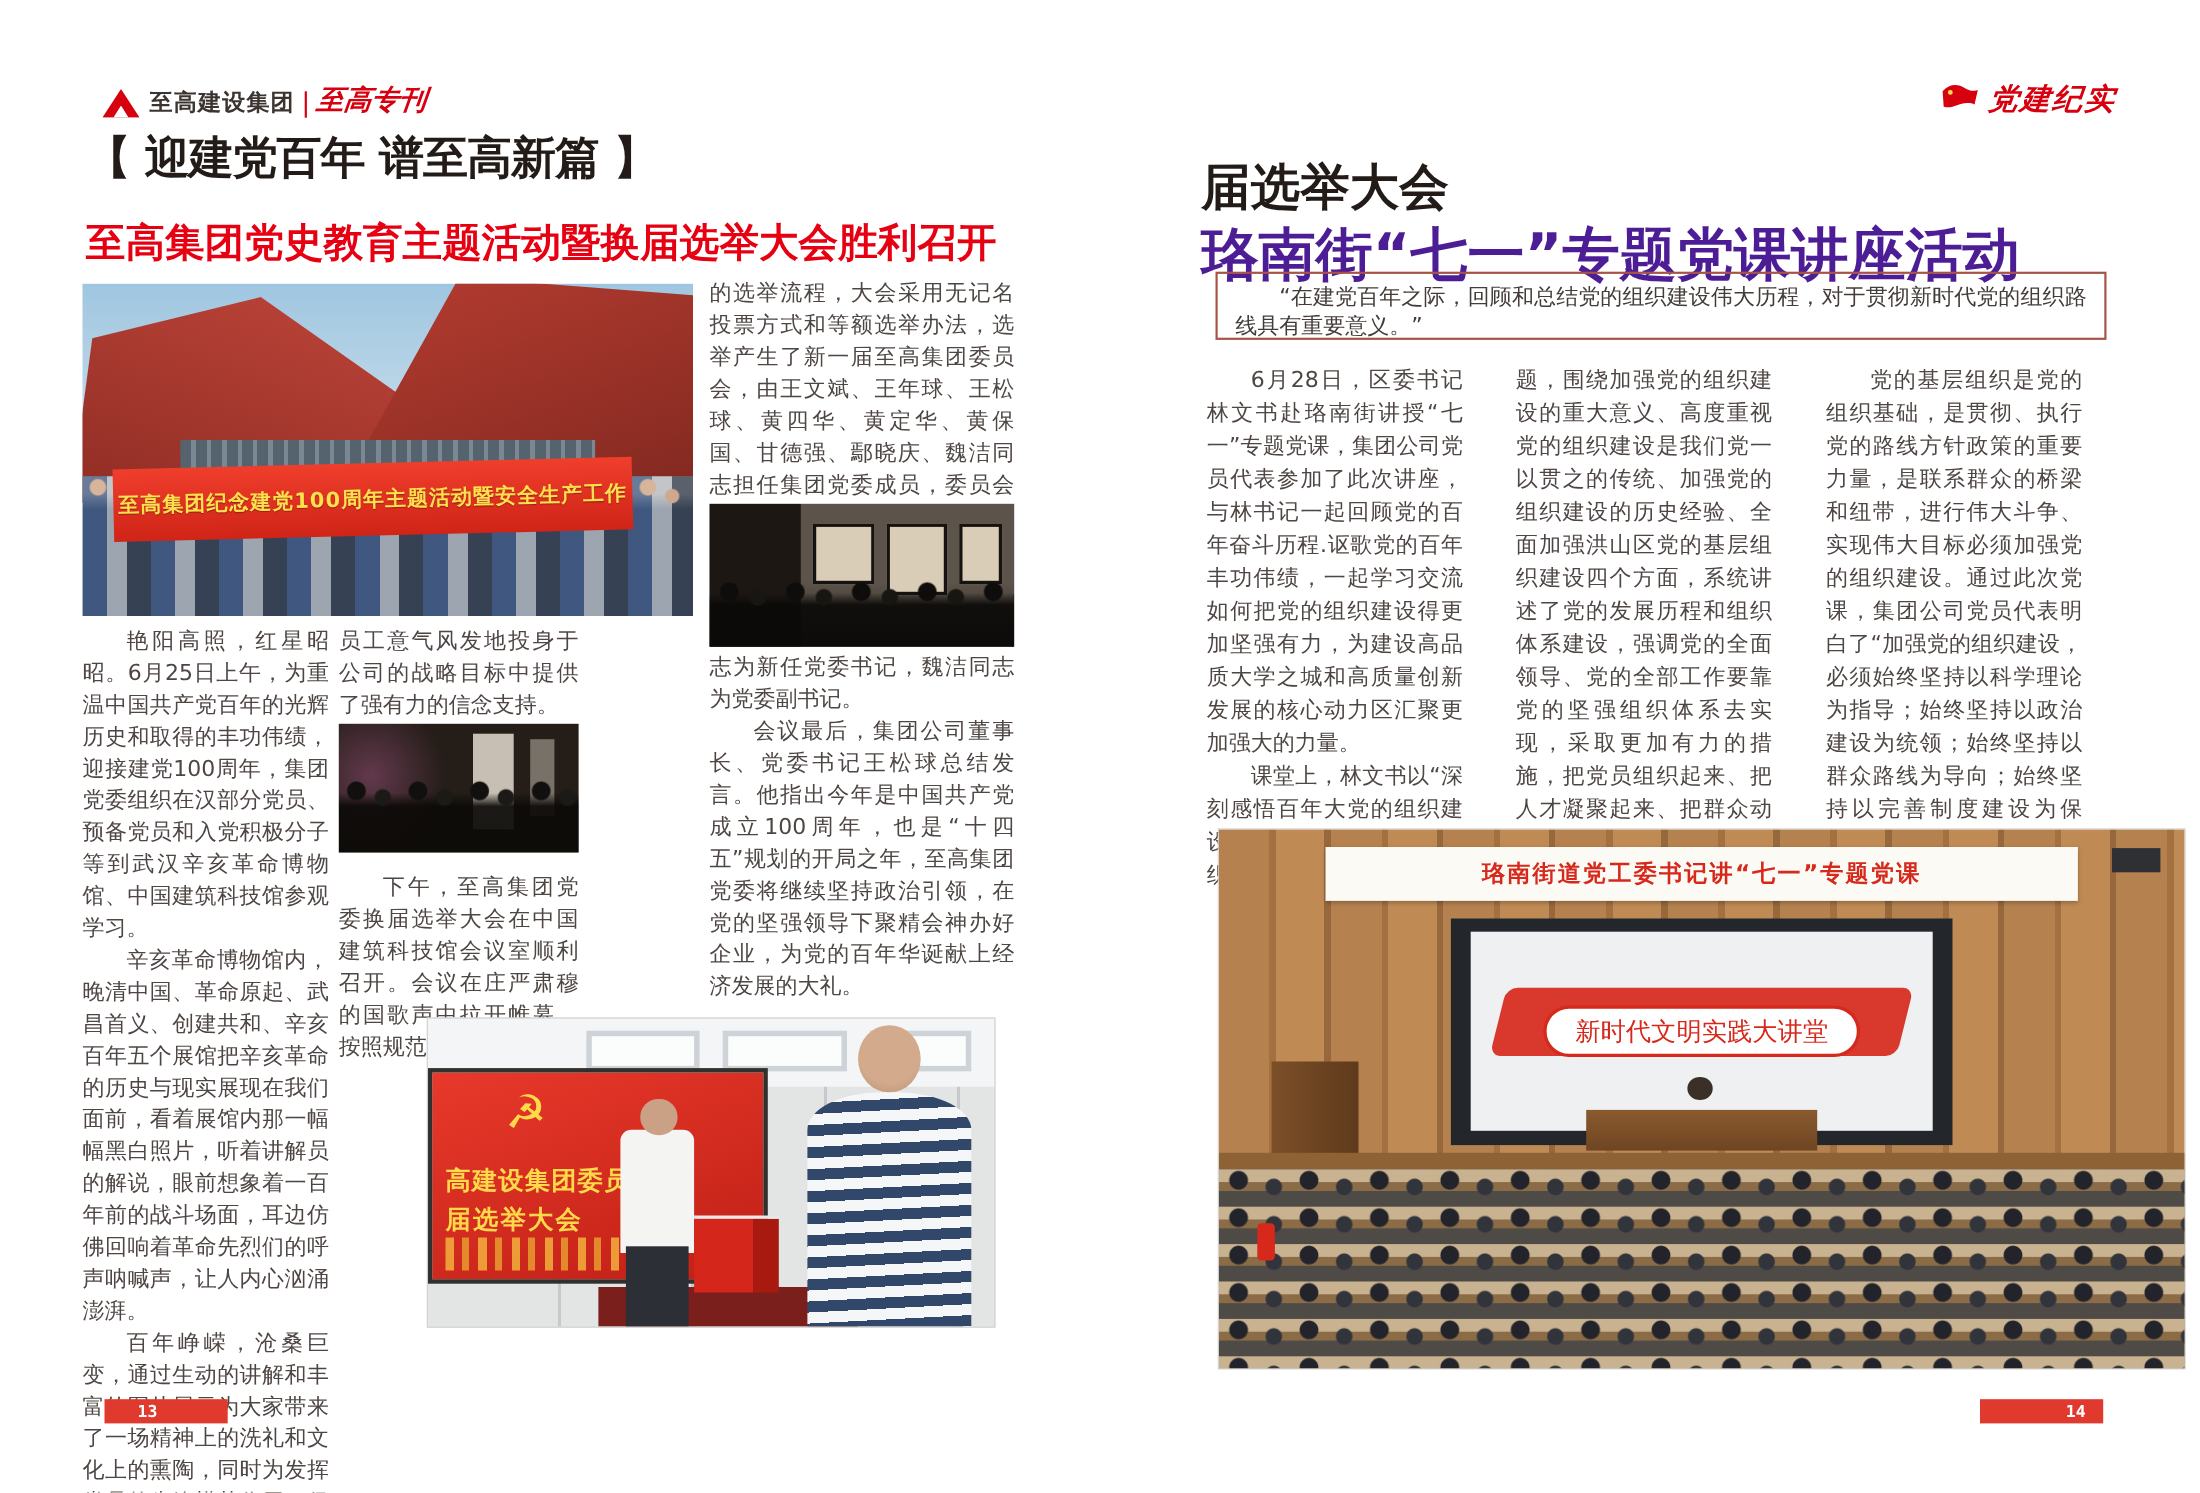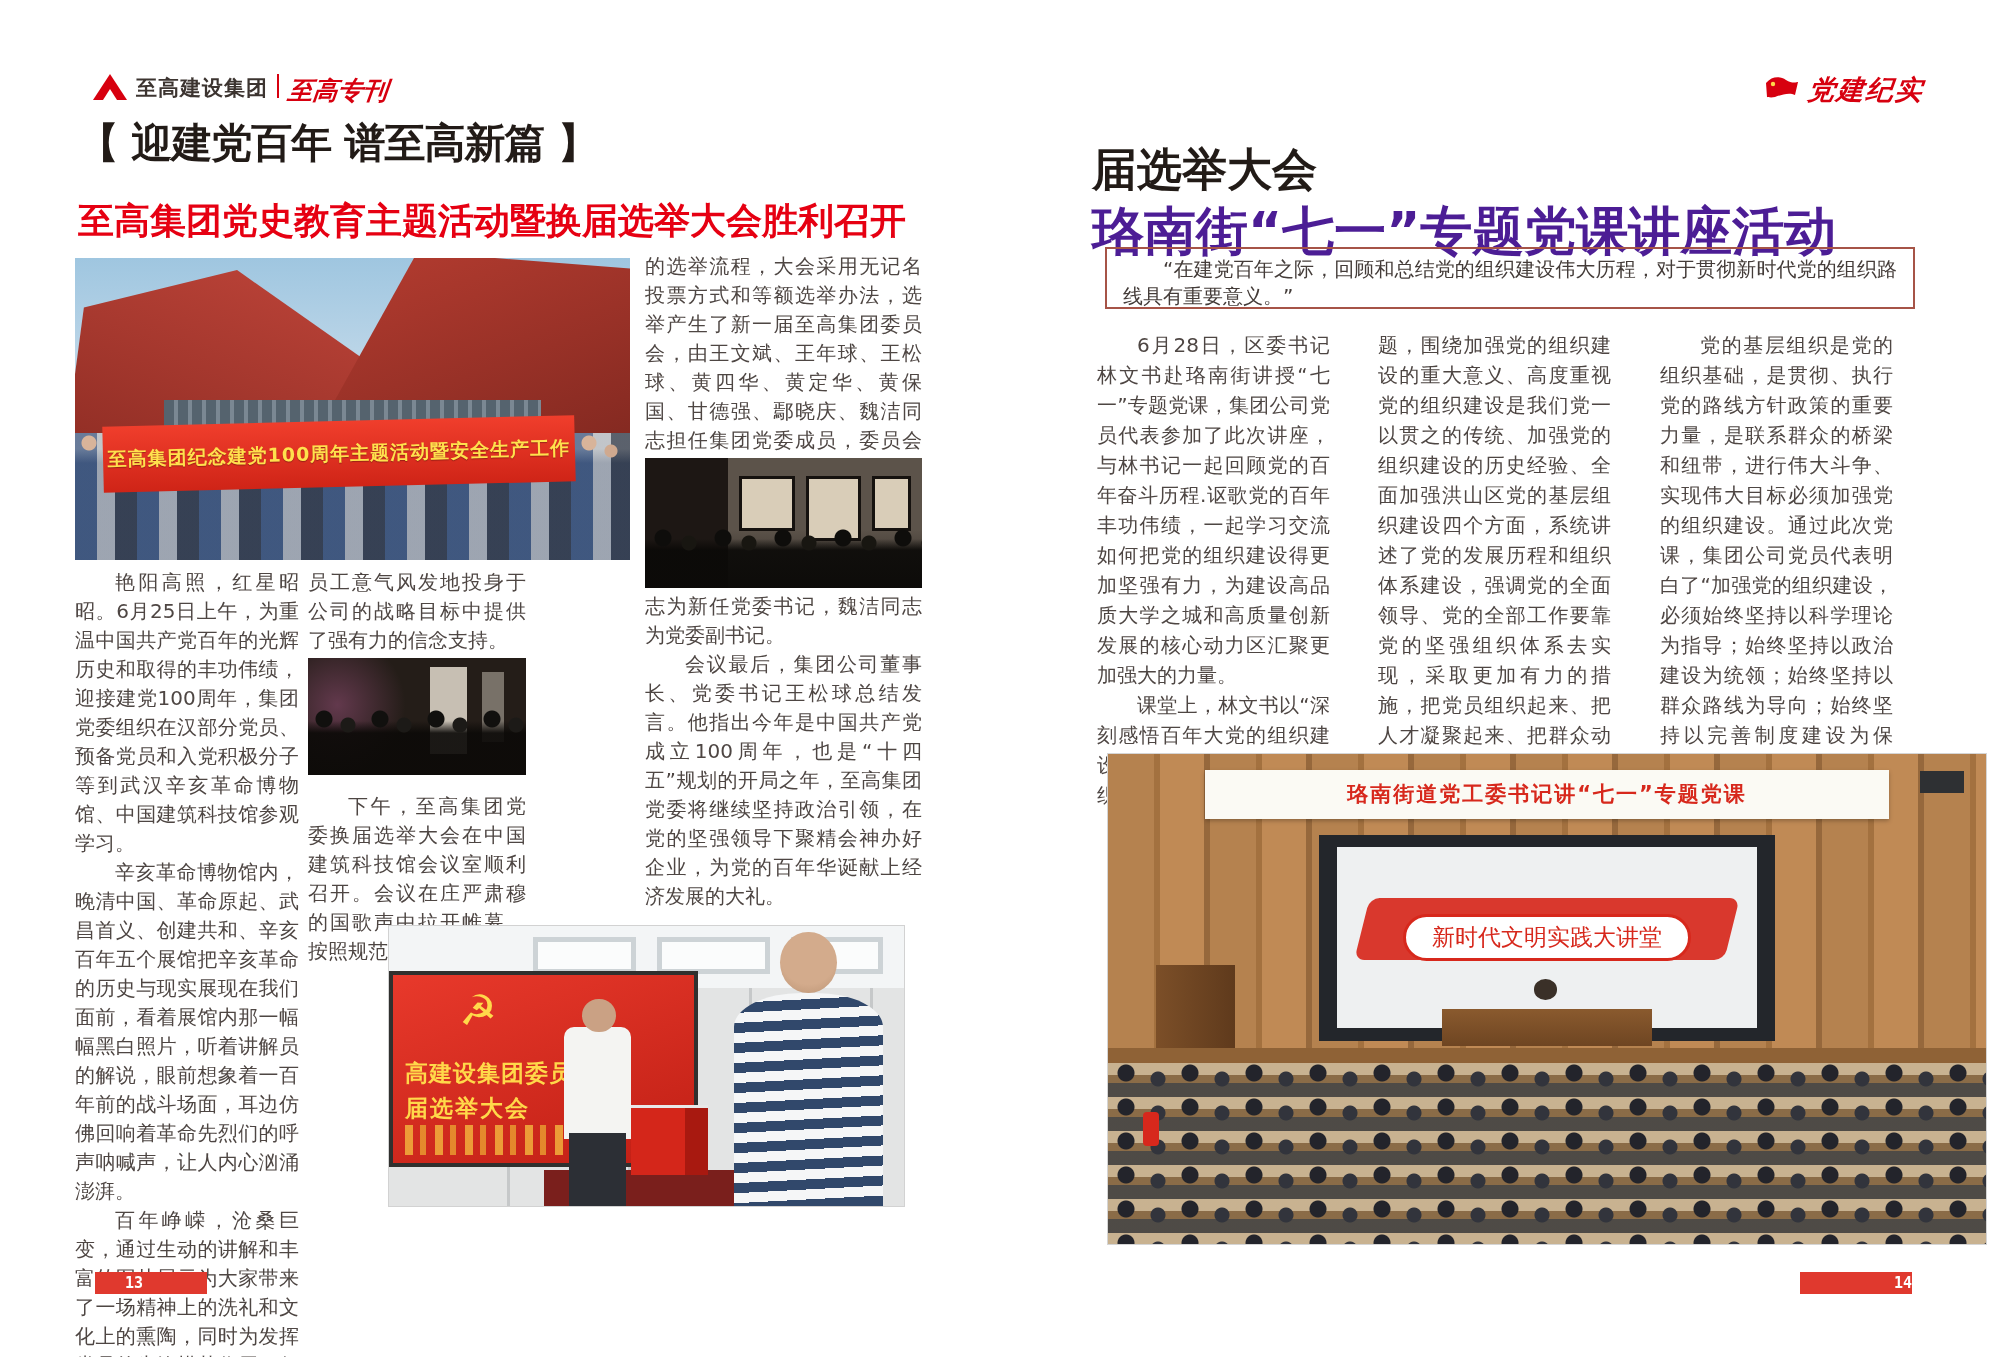--- a/index.html
+++ b/index.html
@@ -6,21 +6,21 @@
   html,body { background:#ffffff; }
   .spread {
     position: relative; width: 2000px; height: 1357px;
     background: #ffffff; overflow: hidden;
     font-family: "DejaVu Sans", sans-serif;
     color: #4e4643;
   }
   .abs { position: absolute; }
 
   
-  .brand-left { left:93px; top:74px; display:flex; align-items:flex-start; }
+  .brand-left { left:93px; top:74px; display:flex; align-items:flex-end; }
   .logo-mountain { width:34px; height:26px; position:relative; margin-right:9px; }
   .logo-mountain .tri { position:absolute; inset:0; background:#d7000f;
     clip-path: polygon(50% 0, 100% 100%, 0 100%); }
   .logo-mountain .notch { position:absolute; left:10px; bottom:0; width:14px; height:11px; background:#ffffff;
     clip-path: polygon(50% 0, 100% 100%, 0 100%); }
   .brand-name { font-size:21px; font-weight:bold; color:#3c3430; letter-spacing:1px; }
   .brand-divider { width:2px; height:24px; background:#d7000f; margin:0 9px; }
   .script-red { color:#d7000f; font-weight:bold; font-style:italic; transform:skewX(-6deg); }
   .edition-script { font-size:25px; }
   .brand-right { right:76px; top:72px; display:flex; align-items:center; }
@@ -48,21 +48,21 @@
   .l-col3b { left:645px; top:592px; width:277px; }
   .r-col1 { left:1097px; top:330px; width:233px; }
   .r-col2 { left:1378px; top:330px; width:233px; }
   .r-col3 { left:1660px; top:330px; width:233px; }
 
   
   .pageno { width:112px; height:22px; background:#e0392e; color:#ffffff;
     font-size:15px; font-weight:bold; font-family:"DejaVu Sans Mono", monospace;
     display:flex; align-items:center; }
   .pageno-left  { left:95px;  top:1272px; padding-left:30px; }
-  .pageno-right { left:1800px; top:1272px; justify-content:flex-end; padding-right:0; }
+  .pageno-right { left:1800px; top:1272px; justify-content:flex-end; padding-right:16px; }
 
   
   .photo1 { left:75px; top:258px; width:555px; height:302px; overflow:hidden;
     background:linear-gradient(180deg,#9fc6e0 0%,#cfe0ed 55%,#e8eef3 100%); }
   .ph1-bldg-l { position:absolute; left:-2%; top:4%; width:60%; height:62%;
     background:linear-gradient(200deg,#c0453a,#8f2d24);
     clip-path:polygon(0 100%,6% 20%,52% 0,100% 60%,100% 100%); }
   .ph1-bldg-r { position:absolute; right:-2%; top:-2%; width:56%; height:72%;
     background:linear-gradient(160deg,#b53c30,#7e271f);
     clip-path:polygon(0 72%,28% 0,100% 8%,100% 100%,0 100%); }

